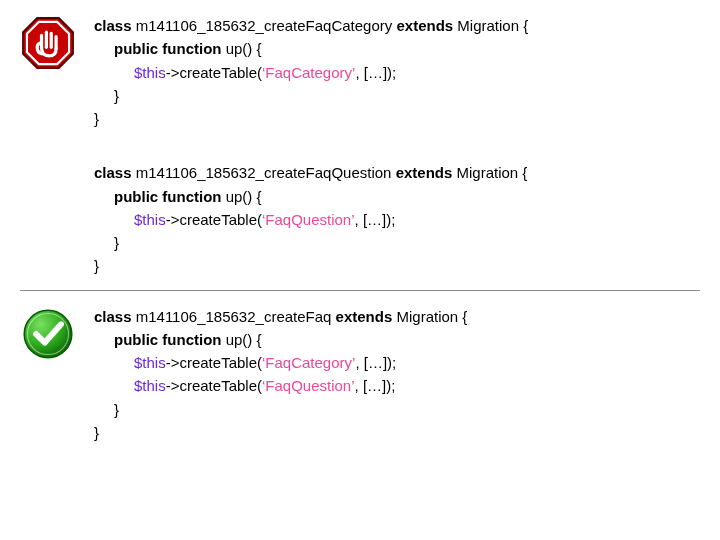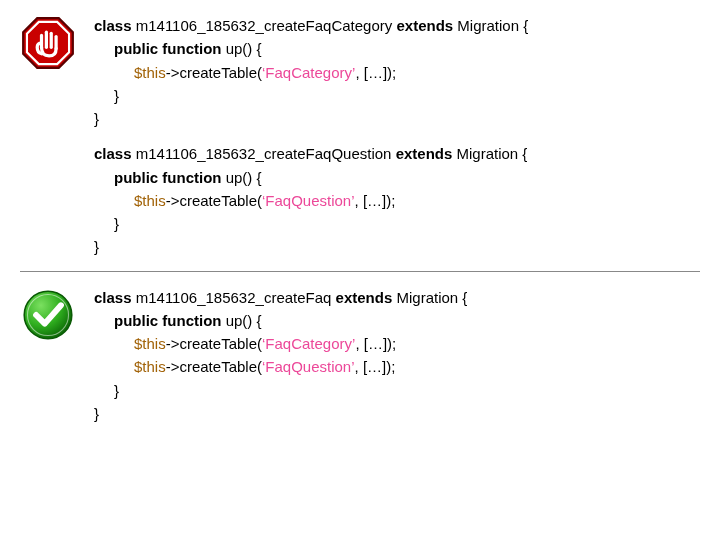--- a/index.html
+++ b/index.html
@@ -27,27 +27,27 @@
     flex: 0 0 56px;
     display: flex;
     justify-content: center;
     padding-top: 2px;
   }
   .code-col {
     flex: 1;
     font-family: Arial, Helvetica, sans-serif;
     line-height: 1.55;
   }
-  .code-block { margin-bottom: 12px; }
+  .code-block { margin-bottom: 31px; }
   .code-block:last-child { margin-bottom: 0; }
   .line { white-space: pre; }
   .i1 { padding-left: 20px; }
   .i2 { padding-left: 40px; }
   .kw { font-weight: bold; }
-  .this { color: #a16207; }
+  .this { color: #6d28d9; }
   .str { color: #ec4899; }
   svg { display: block; }
 </style>
 </head>
 <body>
 
 <div class="section">
   <div class="icon-col">
     <span>
       <svg width="54" height="54" viewBox="0 0 100 100">

